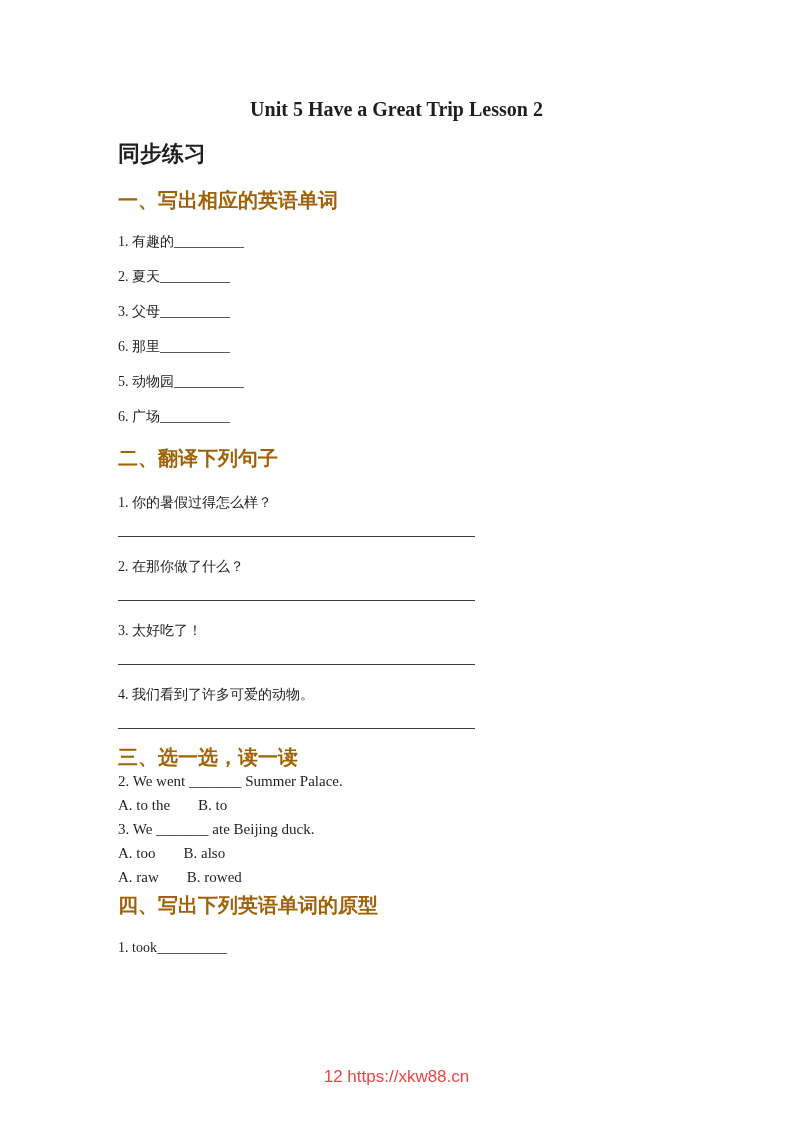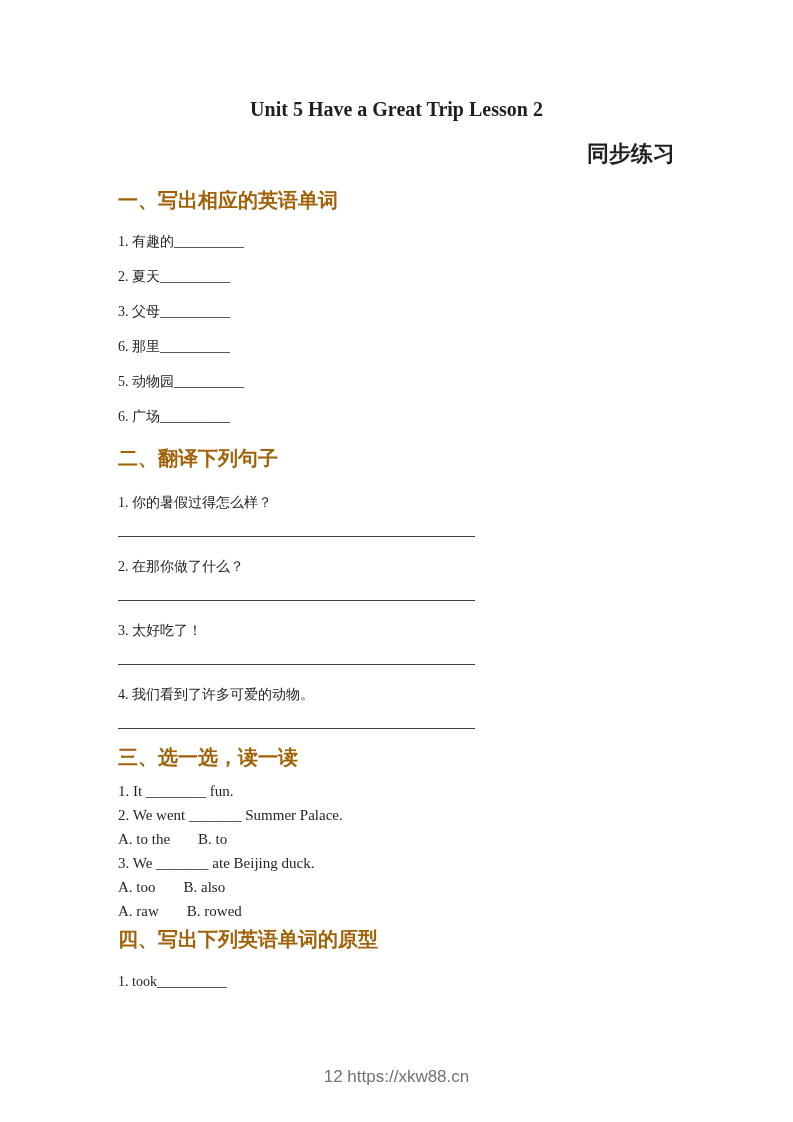--- a/index.html
+++ b/index.html
@@ -21,21 +21,21 @@
     line-height: 26px;
     font-weight: bold;
     text-align: center;
     font-family: "Liberation Serif", serif;
   }
   .doc-subtitle {
     margin: 19px 0 0 0;
     font-size: 22px;
     line-height: 26px;
     font-weight: bold;
-    text-align: right;
+    text-align: left;
     font-family: "Liberation Sans", sans-serif;
   }
   .section-heading {
     margin: 0;
     font-size: 20px;
     line-height: 24px;
     font-weight: bold;
     font-family: "Liberation Sans", sans-serif;
     color: #a16207;
   }
@@ -84,21 +84,21 @@
   }
 
   .page-footer {
     position: absolute;
     left: 0;
     right: 0;
     top: 1066px;
     text-align: center;
     font-size: 17px;
     line-height: 22px;
-    color: #737373;
+    color: #ef4444;
     font-family: "Liberation Sans", sans-serif;
   }
 </style>
 </head>
 <body>
 
 <div class="page">
 
   <h1 class="doc-title">Unit 5 Have a Great Trip Lesson 2</h1>
   <h2 class="doc-subtitle">同步练习</h2>
@@ -121,21 +121,20 @@
     <div class="answer-line"></div>
     <p class="trans-prompt">3. 太好吃了！</p>
     <div class="answer-line"></div>
     <p class="trans-prompt">4. 我们看到了许多可爱的动物。</p>
     <div class="answer-line"></div>
   </section>
 
   <section class="sec3">
     <h3 class="section-heading">三、选一选，读一读</h3>
 
-    <p class="choice-stem first">1. It ________ fun.</p>
 
     <p class="choice-stem">2. We went _______ Summer Palace.</p>
     <p class="choice-options"><span class="opt">A. to the</span><span class="opt">B. to</span></p>
 
     <p class="choice-stem">3. We _______ ate Beijing duck.</p>
     <p class="choice-options"><span class="opt">A. too</span><span class="opt">B. also</span></p>
 
     <p class="choice-options"><span class="opt">A. raw</span><span class="opt">B. rowed</span></p>
   </section>
 

